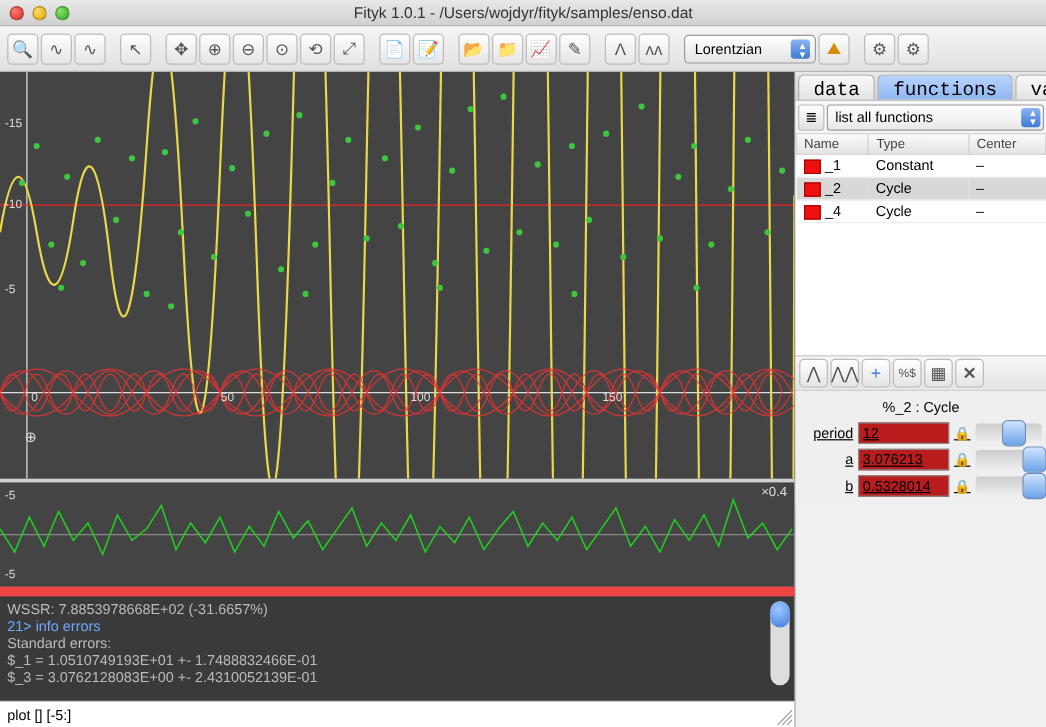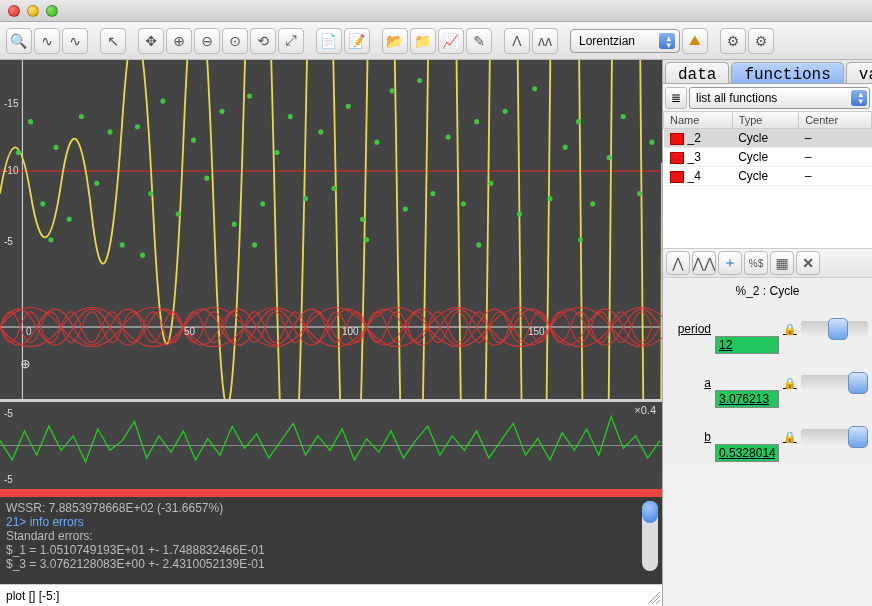--- a/index.html
+++ b/index.html
@@ -59,36 +59,37 @@
 
 .zoomstatus{height:19px;background:linear-gradient(#f4f4f4,#e0e0e0);border-top:1px solid #ccc;display:flex;align-items:center;justify-content:flex-end;padding:0 8px;gap:12px;font-size:11px;color:#555;}
 
 .sidebar-tools{height:30px;border-top:1px solid #ccc;border-bottom:1px solid #ccc;background:linear-gradient(#f6f6f6,#e4e4e4);display:flex;align-items:center;padding:0 3px;gap:2px;}
 .sidebar-tools .tbtn{width:24px;height:24px;}
 
 .param-pane{padding:4px;background:#efefef;}
 .param-title{text-align:center;margin:2px 0 6px;font-size:12px;}
 .param-row{display:flex;align-items:center;margin-bottom:4px;gap:4px;text-decoration:underline;}
 .param-row .lab{width:44px;text-align:right;}
-.param-row input{width:64px;border:1px solid #888;padding:1px 3px;background:#22c55e;font-size:12px;margin-top:32px;}
+.param-row input{width:76px;border:1px solid #888;padding:1px 3px;background:#b91c1c;font-size:12px;}
 .param-row .lock{width:14px;font-size:11px;color:#caa35a;}
 .slider{flex:1;height:16px;position:relative;background:linear-gradient(#ccc,#eee);border-radius:3px;}
 .slider .thumb{position:absolute;top:-3px;width:20px;height:22px;background:linear-gradient(#cfe3ff,#6da3e8);border:1px solid #6b8fbd;border-radius:5px;}
 
 .spacer{flex:1;}
 </style>
 </head>
 <body>
 
 <div class="titlebar">
   <div class="traffic">
     <div class="dot red"></div>
     <div class="dot yel"></div>
     <div class="dot grn"></div>
   </div>
+  <div class="title">Fityk 1.0.1 - /Users/wojdyr/fityk/samples/enso.dat</div>
   <div style="width:50px"></div>
 </div>
 
 <div class="toolbar">
   <div class="tbtn">🔍</div>
   <div class="tbtn">∿</div>
   <div class="tbtn">∿</div>
   <div class="tsep"></div>
   <div class="tbtn">↖</div>
   <div class="tsep"></div>
@@ -196,21 +197,21 @@
           <path d="M 0 260 Q 30 298 60 260 T 120 260 T 180 260 T 240 260 T 300 260 T 360 260 T 420 260 T 480 260 T 540 260 T 600 260 T 660 260"></path>
         </g>
         <text x="20" y="300" fill="#ddd" font-size="11">⊕</text>
       </svg>
       <span class="ytick" style="top:38px">-15</span>
       <span class="ytick" style="top:105px">-10</span>
       <span class="ytick" style="top:176px">-5</span>
       <span class="xtick" style="left:26px;bottom:62px">0</span>
       <span class="xtick" style="left:184px;bottom:62px">50</span>
       <span class="xtick" style="left:342px;bottom:62px">100</span>
-      <span class="xtick" style="left:528px;bottom:62px">150</span>
+      <span class="xtick" style="left:502px;bottom:62px">150</span>
     </div>
 
     <div class="plot aux">
       <svg width="100%" height="100%" viewBox="0 0 650 90" preserveAspectRatio="none">
         <line x1="0" y1="45" x2="650" y2="45" stroke="#888" stroke-width="1"></line>
         <path d="M 0 40 L 12 60 L 24 30 L 36 55 L 48 25 L 60 50 L 72 35 L 84 62 L 96 28 L 108 50 L 120 40 L 132 20 L 144 58 L 156 35 L 168 52 L 180 30 L 192 60 L 204 38 L 216 55 L 228 25 L 240 48 L 252 33 L 264 58 L 276 40 L 288 22 L 300 55 L 312 35 L 324 50 L 336 28 L 348 60 L 360 38 L 372 52 L 384 30 L 396 58 L 408 40 L 420 25 L 432 55 L 444 35 L 456 50 L 468 30 L 480 58 L 492 40 L 504 22 L 516 55 L 528 38 L 540 60 L 552 32 L 564 50 L 576 28 L 588 55 L 600 15 L 612 48 L 624 35 L 636 58 L 648 40" stroke="#2c2" stroke-width="1.3" fill="none"></path>
       </svg>
       <span class="ytick" style="top:6px">-5</span>
       <span class="ytick" style="top:72px">-5</span>
       <span class="scaletag">×0.4</span>
@@ -257,27 +258,27 @@
     <div class="fnlist">
       <table>
         <thead>
             <tr>
           <th>Name</th>
           <th>Type</th>
           <th>Center</th>
         </tr>
           </thead>
         <tbody id="fn-rows">
+            <tr>
+              <td><span class="swatch"></span>_1</td>
+              <td>Constant</td>
+              <td>–</td>
+            </tr>
             <tr class="sel">
               <td><span class="swatch"></span>_2</td>
-              <td>Cycle</td>
-              <td>–</td>
-            </tr>
-            <tr>
-              <td><span class="swatch"></span>_3</td>
               <td>Cycle</td>
               <td>–</td>
             </tr>
             <tr>
               <td><span class="swatch"></span>_4</td>
               <td>Cycle</td>
               <td>–</td>
             </tr>
           </tbody>
       </table>

